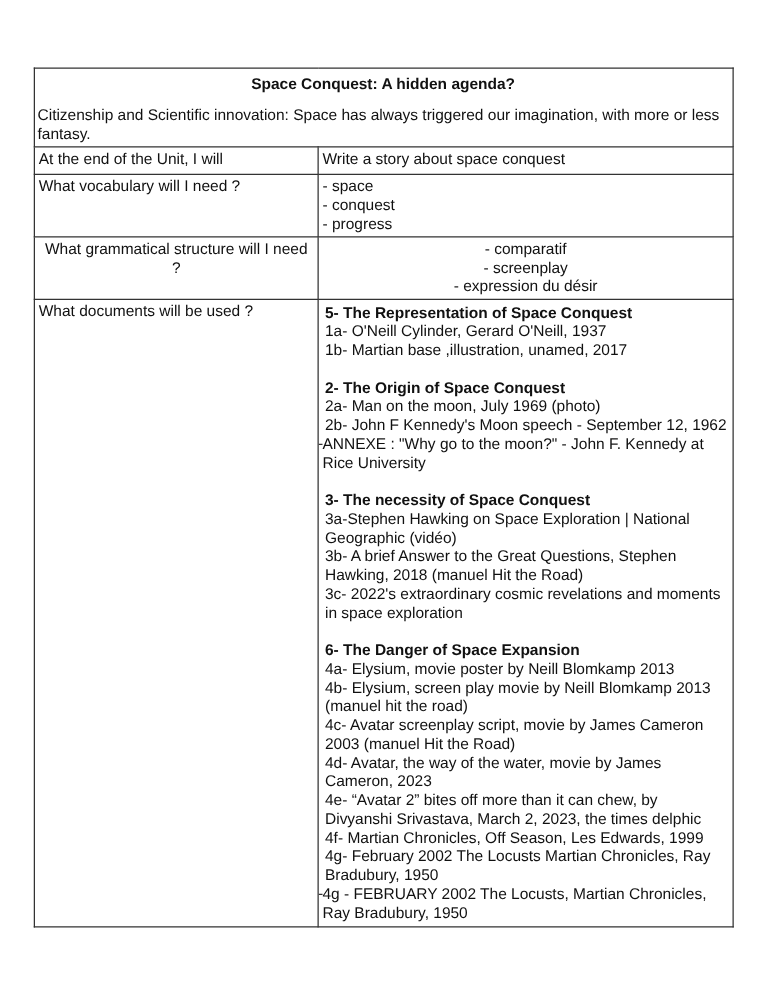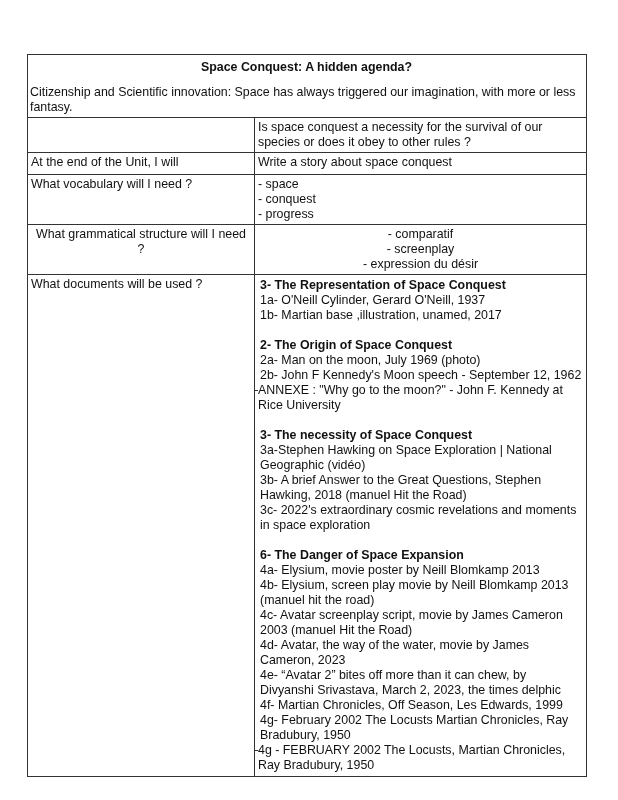--- a/index.html
+++ b/index.html
@@ -97,24 +97,20 @@
       <col class="c2">
     </colgroup>
     <tbody>
       <tr>
         <td colspan="2" class="title-cell">
           <div class="title">Space Conquest: A hidden agenda?</div>
           <p class="intro">Citizenship and Scientific innovation: Space has always triggered our imagination, with more or less fantasy.</p>
         </td>
       </tr>
 
-      <tr class="row-question">
-        <td></td>
-        <td>Is space conquest a necessity for the survival of our species or does it obey to other rules ?</td>
-      </tr>
 
       <tr class="row-end">
         <td>At the end of the Unit, I will</td>
         <td>Write a story about space conquest</td>
       </tr>
 
       <tr class="row-vocab">
         <td>What vocabulary will I need ?</td>
         <td>
           <ul class="dash">
@@ -134,21 +130,21 @@
             <li>expression du désir</li>
           </ul>
         </td>
       </tr>
 
       <tr class="row-docs">
         <td>What documents will be used ?</td>
         <td class="docs-cell">
 
           <div class="doc-section">
-            <div class="doc-heading">3- The Representation of Space Conquest</div>
+            <div class="doc-heading">5- The Representation of Space Conquest</div>
             <span class="doc-item">1a- O'Neill Cylinder, Gerard O'Neill, 1937</span>
             <span class="doc-item">1b- Martian base ,illustration, unamed, 2017</span>
           </div>
 
           <div class="doc-section">
             <div class="doc-heading">2- The Origin of Space Conquest</div>
             <span class="doc-item">2a- Man on the moon, July 1969 (photo)</span>
             <span class="doc-item">2b- John F Kennedy's Moon speech - September 12, 1962</span>
             <span class="doc-item annex">ANNEXE : "Why go to the moon?" - John F. Kennedy at Rice University</span>
           </div>

